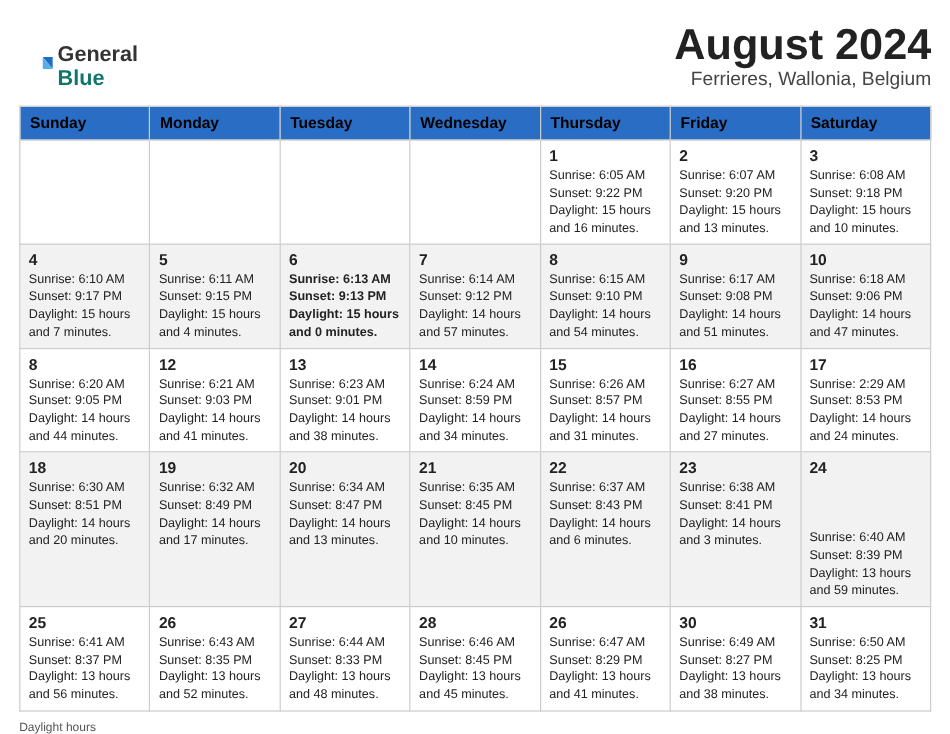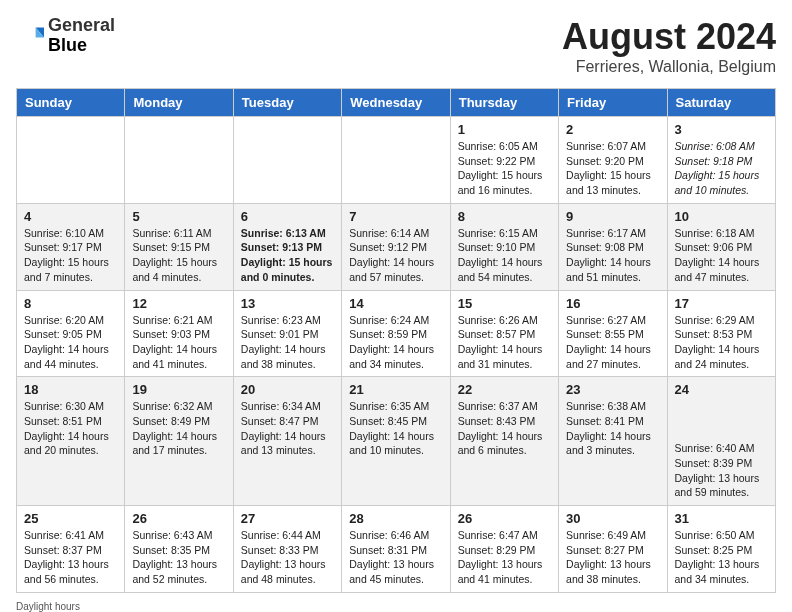--- a/index.html
+++ b/index.html
@@ -6,35 +6,35 @@
     body {
       font-family: Arial, sans-serif;
       background: #fff;
       width: 792px;
       min-height: 612px;
       padding: 16px;
     }
     .header {
       display: flex;
       justify-content: space-between;
-      align-items: flex-start;
+      align-items: flex-end;
       margin-bottom: 12px;
     }
     .logo {
       display: flex;
       align-items: center;
       gap: 4px;
     }
     .logo-text {
       font-size: 18px;
       font-weight: bold;
       line-height: 1.1;
     }
     .logo-general { color: #333; }
-    .logo-blue { color: #000000; }
+    .logo-blue { color: #0f766e; }
     .logo-icon {
       width: 28px;
       height: 28px;
     }
     .title-block {
       text-align: right;
     }
     .month-year {
       font-size: 36px;
       font-weight: bold;
@@ -43,21 +43,21 @@
     .location {
       font-size: 16px;
       color: #444;
     }
     .calendar {
       width: 100%;
       border-collapse: collapse;
     }
     .calendar th {
       background: #2a6dc4;
-      color: #ffffff;
+      color: #000000;
       text-align: left;
       padding: 6px 8px;
       font-size: 13px;
       border: 1px solid #ccc;
     }
     .calendar td {
       vertical-align: top;
       padding: 5px 7px;
       border: 1px solid #ccc;
       font-size: 11px;
@@ -137,21 +137,21 @@
 Daylight: 15 hours and 16 minutes.</div>
         </td>
         <td>
           <span class="day-number">2</span>
           <div class="day-info" style="white-space: pre-line;">Sunrise: 6:07 AM
 Sunset: 9:20 PM
 Daylight: 15 hours and 13 minutes.</div>
         </td>
         <td>
           <span class="day-number">3</span>
-          <div class="day-info" style="white-space: pre-line; font-style: italic;">Sunrise: 6:08 AM
+          <div class="day-info" style="white-space: pre-line;">Sunrise: 6:08 AM
 Sunset: 9:18 PM
 Daylight: 15 hours and 10 minutes.</div>
         </td>
       </tr>
       <tr>
         <td>
           <span class="day-number">4</span>
           <div class="day-info" style="white-space: pre-line;">Sunrise: 6:10 AM
 Sunset: 9:17 PM
 Daylight: 15 hours and 7 minutes.</div>
@@ -225,21 +225,21 @@
 Daylight: 14 hours and 31 minutes.</div>
         </td>
         <td>
           <span class="day-number">16</span>
           <div class="day-info" style="white-space: pre-line;">Sunrise: 6:27 AM
 Sunset: 8:55 PM
 Daylight: 14 hours and 27 minutes.</div>
         </td>
         <td>
           <span class="day-number">17</span>
-          <div class="day-info" style="white-space: pre-line;">Sunrise: 6:29 AM
+          <div class="day-info" style="white-space: pre-line;">Sunrise: 2:29 AM
 Sunset: 8:53 PM
 Daylight: 14 hours and 24 minutes.</div>
         </td>
       </tr>
       <tr>
         <td>
           <span class="day-number">18</span>
           <div class="day-info" style="white-space: pre-line;">Sunrise: 6:30 AM
 Sunset: 8:51 PM
 Daylight: 14 hours and 20 minutes.</div>
@@ -296,21 +296,21 @@
         </td>
         <td>
           <span class="day-number">27</span>
           <div class="day-info" style="white-space: pre-line;">Sunrise: 6:44 AM
 Sunset: 8:33 PM
 Daylight: 13 hours and 48 minutes.</div>
         </td>
         <td>
           <span class="day-number">28</span>
           <div class="day-info" style="white-space: pre-line;">Sunrise: 6:46 AM
-Sunset: 8:31 PM
+Sunset: 8:45 PM
 Daylight: 13 hours and 45 minutes.</div>
         </td>
         <td>
           <span class="day-number">26</span>
           <div class="day-info" style="white-space: pre-line;">Sunrise: 6:47 AM
 Sunset: 8:29 PM
 Daylight: 13 hours and 41 minutes.</div>
         </td>
         <td>
           <span class="day-number">30</span>

